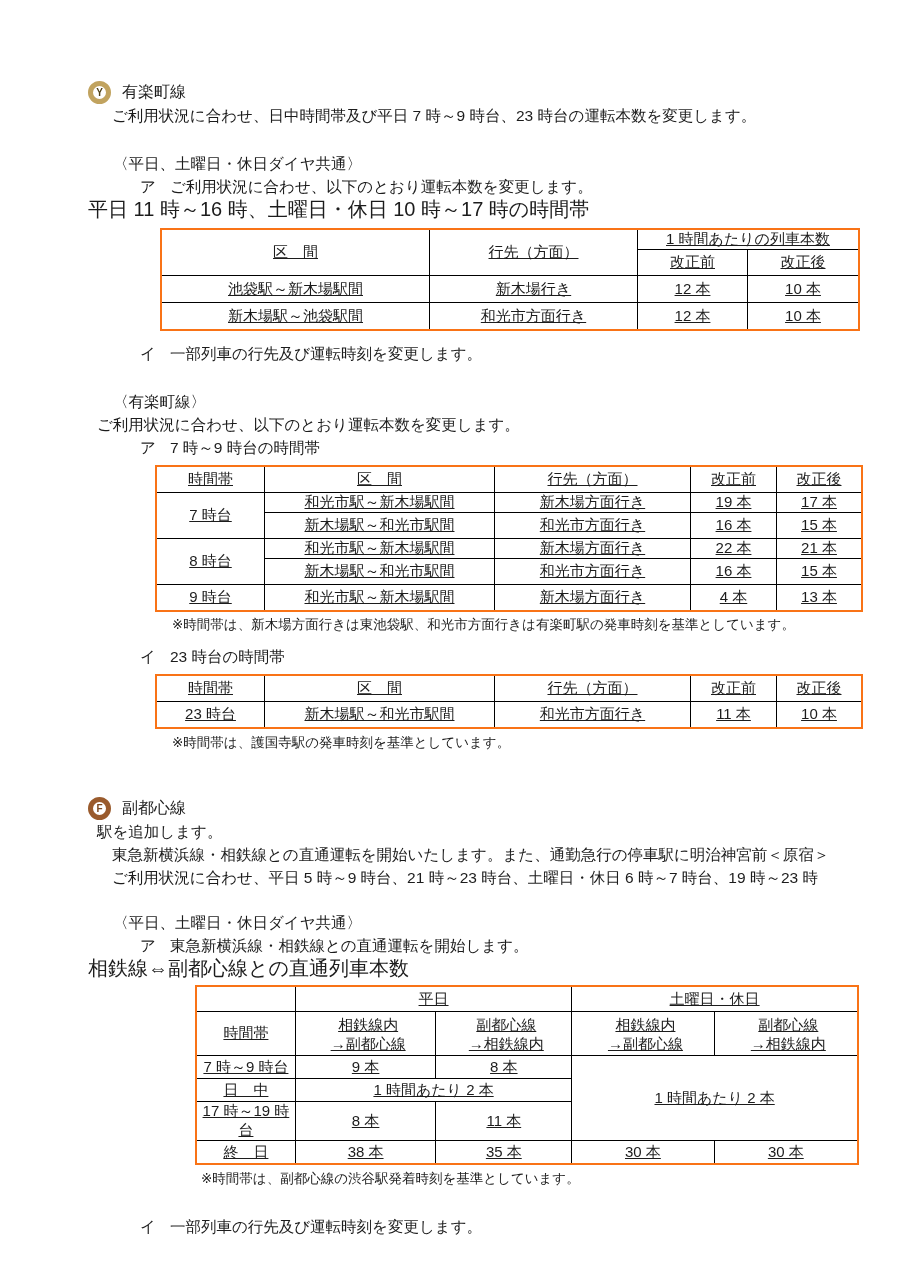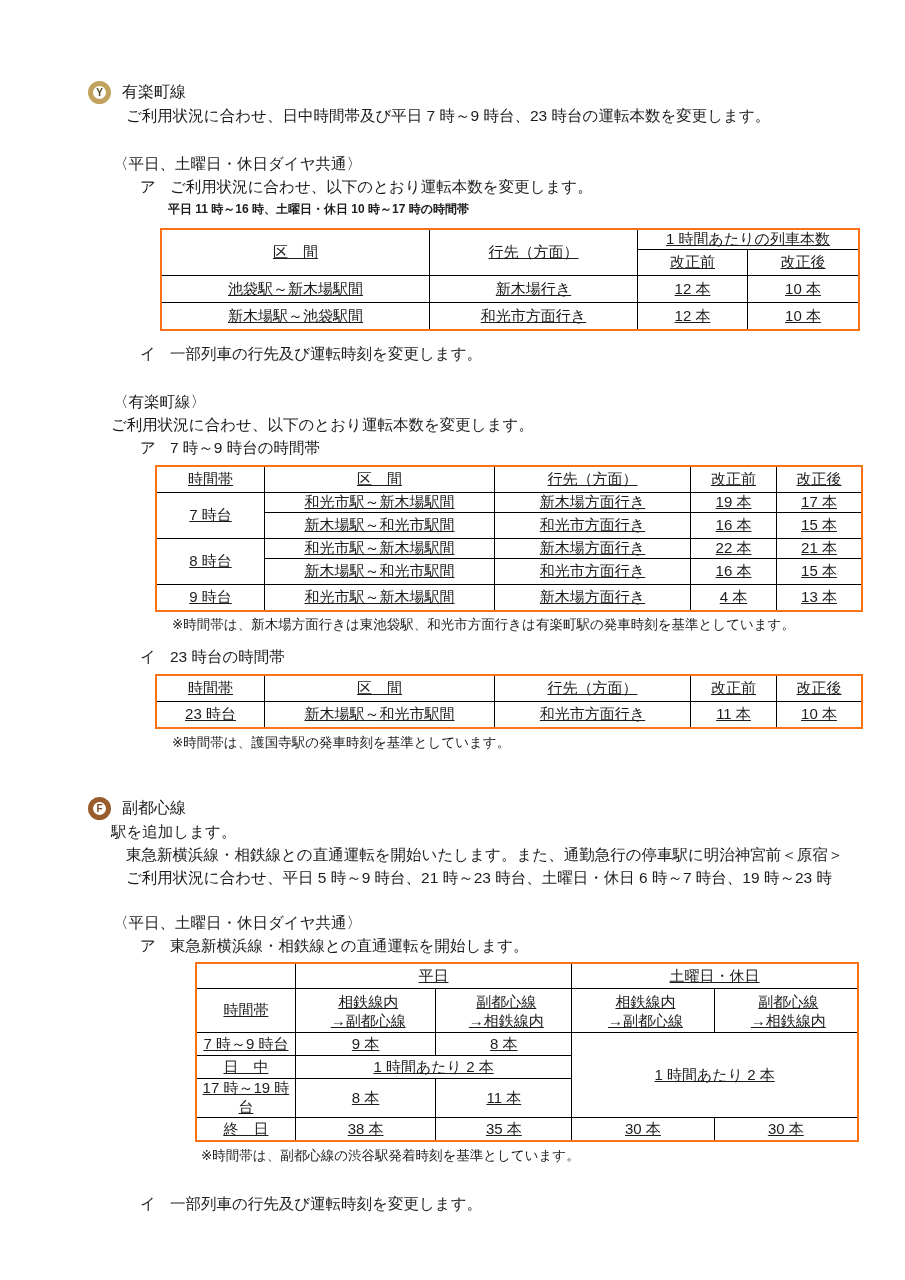--- a/index.html
+++ b/index.html
@@ -10,26 +10,26 @@
     -webkit-font-smoothing:antialiased;
   }
   .page{box-sizing:border-box;width:905px;height:1280px;padding:80px 42px 0 88px;}
   .line-head{display:flex;align-items:center;gap:11px;height:24px;}
   .line-icon{
     box-sizing:border-box;flex:0 0 auto;width:23px;height:23px;border-radius:50%;
     border:5px solid #999;background:#fff;display:inline-flex;align-items:center;justify-content:center;
   }
   .line-icon span{font-size:10px;font-weight:bold;line-height:1;transform:translateY(0.5px);}
   .line-title{font-size:16px;}
-  .body-line{font-size:15.5px;line-height:23px;margin-left:23px;white-space:nowrap;}
+  .body-line{font-size:15.5px;line-height:23px;margin-left:9px;white-space:nowrap;}
   .first-indent{padding-left:15px;}
   .sub-heading{font-size:15.5px;line-height:23px;margin-left:25px;white-space:nowrap;}
   .list-item{font-size:15.5px;line-height:23px;margin-left:52px;white-space:nowrap;}
   .marker{display:inline-block;margin-right:14px;}
-  .sub-line{font-size:12px;line-height:23px;margin-left:80px;white-space:nowrap;font-weight:bold;}
+  .sub-line{font-size:20px;line-height:23px;white-space:nowrap;}
   .note{font-size:13.5px;line-height:19px;white-space:nowrap;}
   table{border-collapse:collapse;table-layout:fixed;border:2px solid #f97316;text-decoration:underline;}
   td{border:1px solid #000;text-align:center;vertical-align:middle;font-size:15px;padding:0 2px;overflow:hidden;}
   .tbl1{margin:7px 0 0 72px;}
   .tbl1 .c1{width:263px}.tbl1 .c2{width:203px}.tbl1 .c3{width:105px}.tbl1 .c4{width:106px}
   .tbl1 .rh1{height:23px}.tbl1 .rh2{height:25px}.tbl1 .rd{height:26px}
   .tbl23{margin:6px 0 0 67px;}
   .tbl23 .c1{width:103px}.tbl23 .c2{width:225px}.tbl23 .c3{width:191px}.tbl23 .c4{width:81px}.tbl23 .c5{width:80px}
   .tbl23 .rh{height:25px}.tbl23 .rd{height:25px}
   .tbl4{margin:5px 4px 0 107px;}
@@ -180,20 +180,21 @@
       <span class="line-title">副都心線</span>
     </div>
     <div class="body-line">駅を追加します。</div>
     <div class="body-line first-indent">東急新横浜線・相鉄線との直通運転を開始いたします。また、通勤急行の停車駅に明治神宮前＜原宿＞</div>
     <div class="body-line first-indent">ご利用状況に合わせ、平日 5 時～9 時台、21 時～23 時台、土曜日・休日 6 時～7 時台、19 時～23 時</div>
 
     <div class="sub-heading gap-section">〈平日、土曜日・休日ダイヤ共通〉</div>
     <div class="list-item">
       <span class="marker">ア</span><span>東急新横浜線・相鉄線との直通運転を開始します。</span>
     </div>
+    <div class="sub-line">相鉄線⇔副都心線との直通列車本数</div>
 
     <table class="tbl4">
       <tbody>
           <tr>
         <td class="c1 rh1"></td>
         <td class="c2" colspan="2">平日</td>
         <td class="c4" colspan="2">土曜日・休日</td>
       </tr>
       <tr>
         <td class="c1 rh2">時間帯</td>

